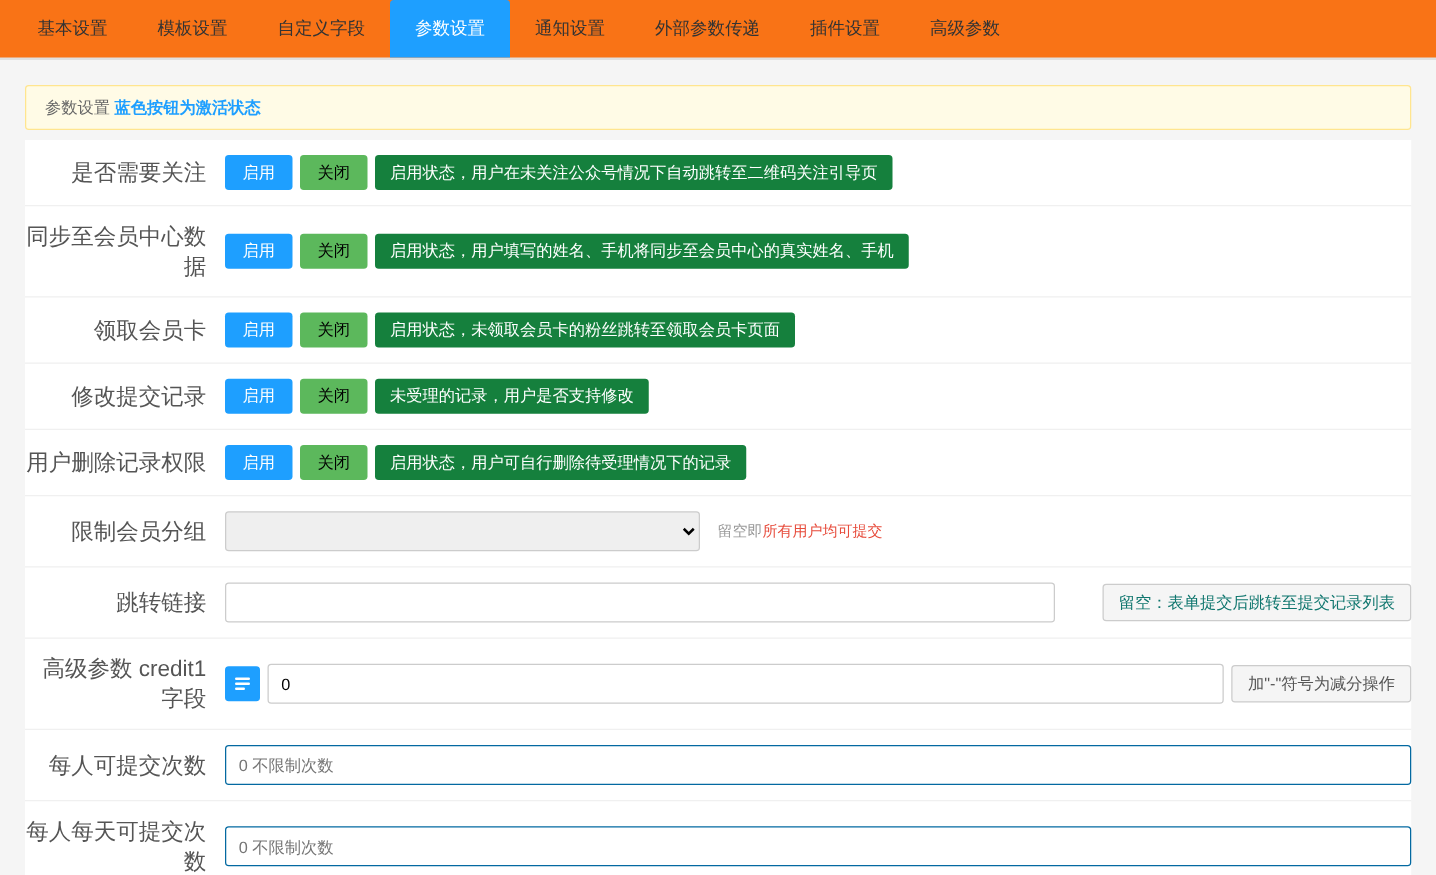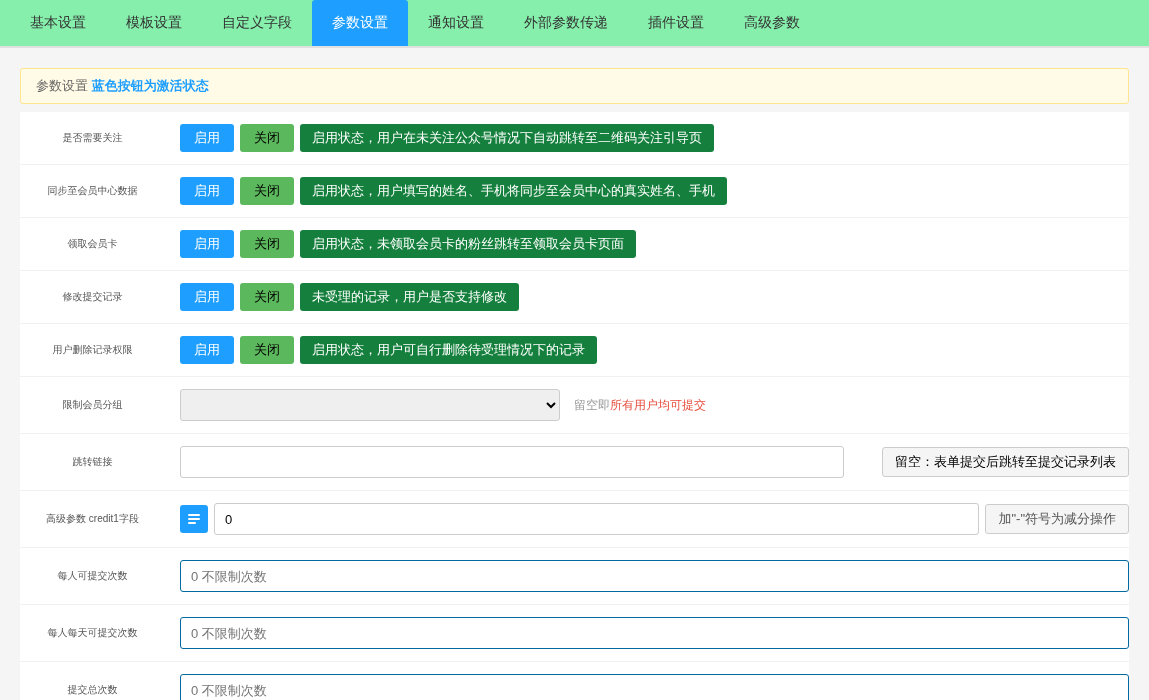--- a/index.html
+++ b/index.html
@@ -1,19 +1,19 @@
 <!DOCTYPE html>
 <html><head>
   <meta charset="utf-8">
   <style>
     * { box-sizing: border-box; margin: 0; padding: 0; }
     body { font-family: "Microsoft YaHei", "SimHei", sans-serif; font-size: 14px; background: #f5f5f5; color: #333; }
 
     .top-nav {
-      background: #86efac;
+      background: #f97316;
       border-bottom: 2px solid #e0e0e0;
       display: flex;
       align-items: center;
       padding: 0 10px;
     }
     .top-nav-item {
       padding: 14px 20px;
       cursor: pointer;
       color: #333;
       font-size: 14px;
@@ -55,24 +55,24 @@
       align-items: center;
       padding: 12px 0;
       border-bottom: 1px solid #f0f0f0;
     }
     .form-row:last-child {
       border-bottom: none;
     }
 
     .form-label {
       width: 160px;
-      text-align: center;
+      text-align: right;
       padding-right: 15px;
       color: #555;
-      font-size: 10px;
+      font-size: 18px;
       flex-shrink: 0;
     }
 
     .form-control-group {
       display: flex;
       align-items: center;
       flex: 1;
       gap: 6px;
       flex-wrap: wrap;
     }
@@ -198,21 +198,21 @@
       align-items: center;
       gap: 8px;
     }
 
     .jump-hint-btn {
       background: #f5f5f5;
       border: 1px solid #ccc;
       border-radius: 3px;
       padding: 5px 12px;
       font-size: 13px;
-      color: #000000;
+      color: #0f766e;
       white-space: nowrap;
       margin-left: 30px;
     }
   </style>
 </head>
 <body>
 
 <div class="top-nav">
   <div class="top-nav-item">基本设置</div>
   <div class="top-nav-item">模板设置</div>

